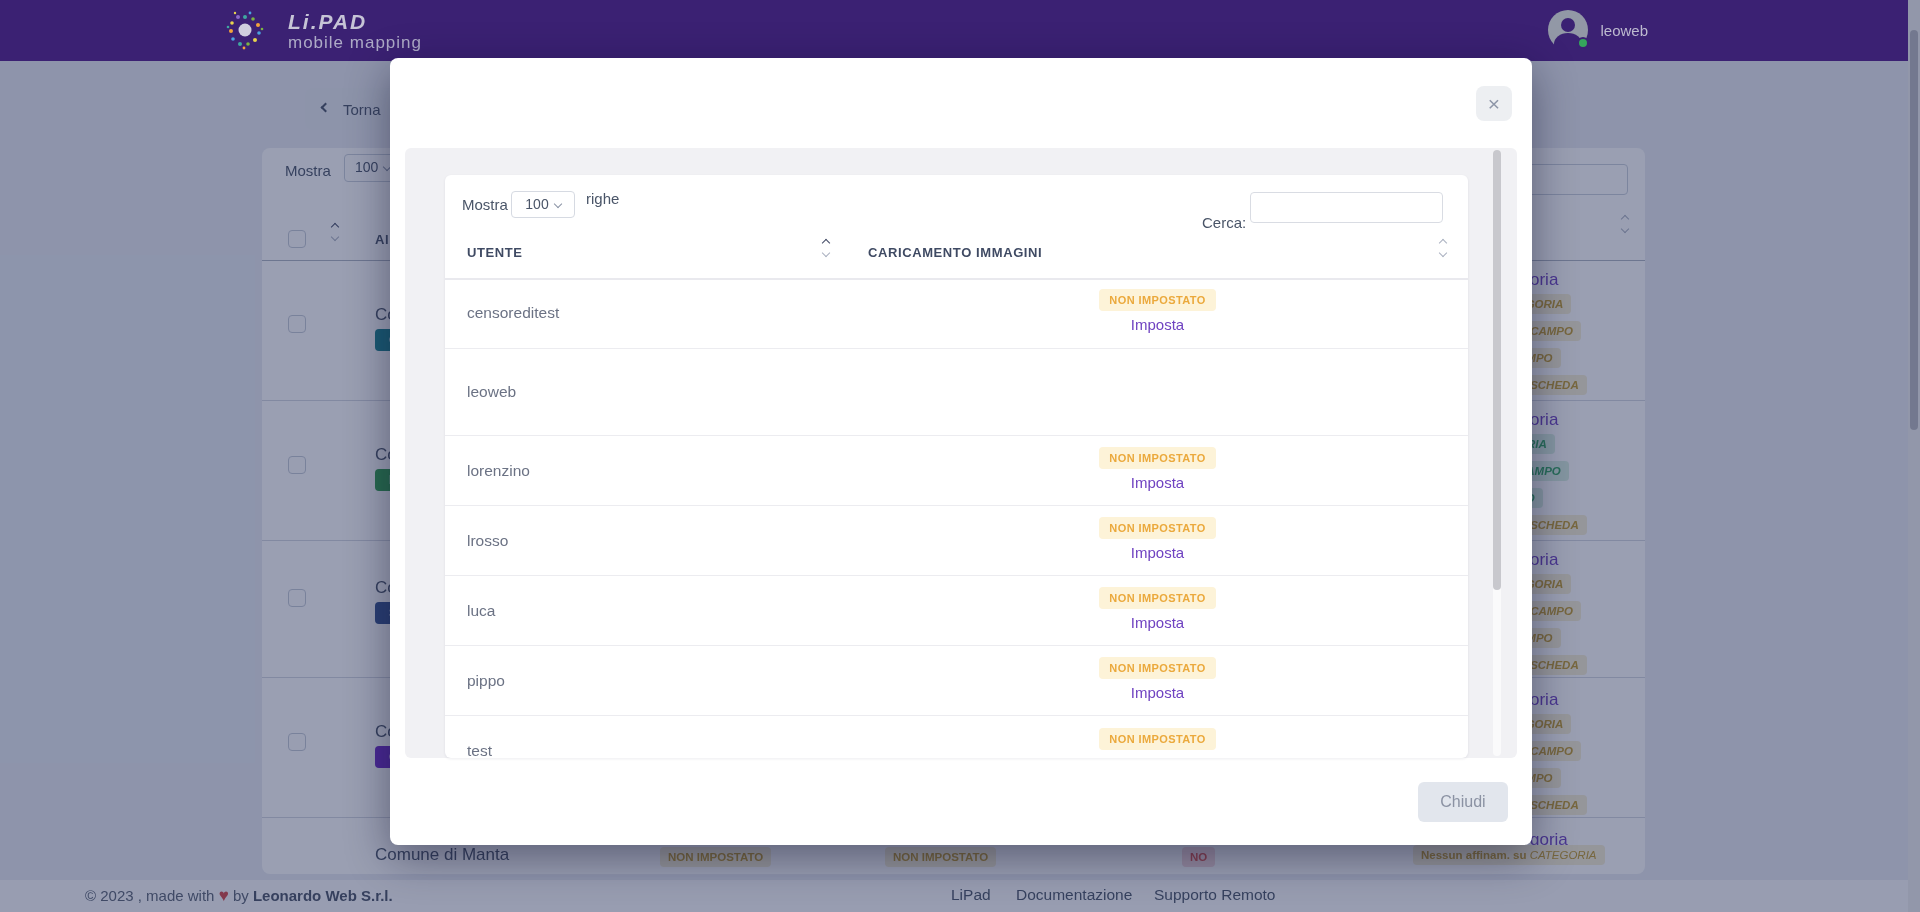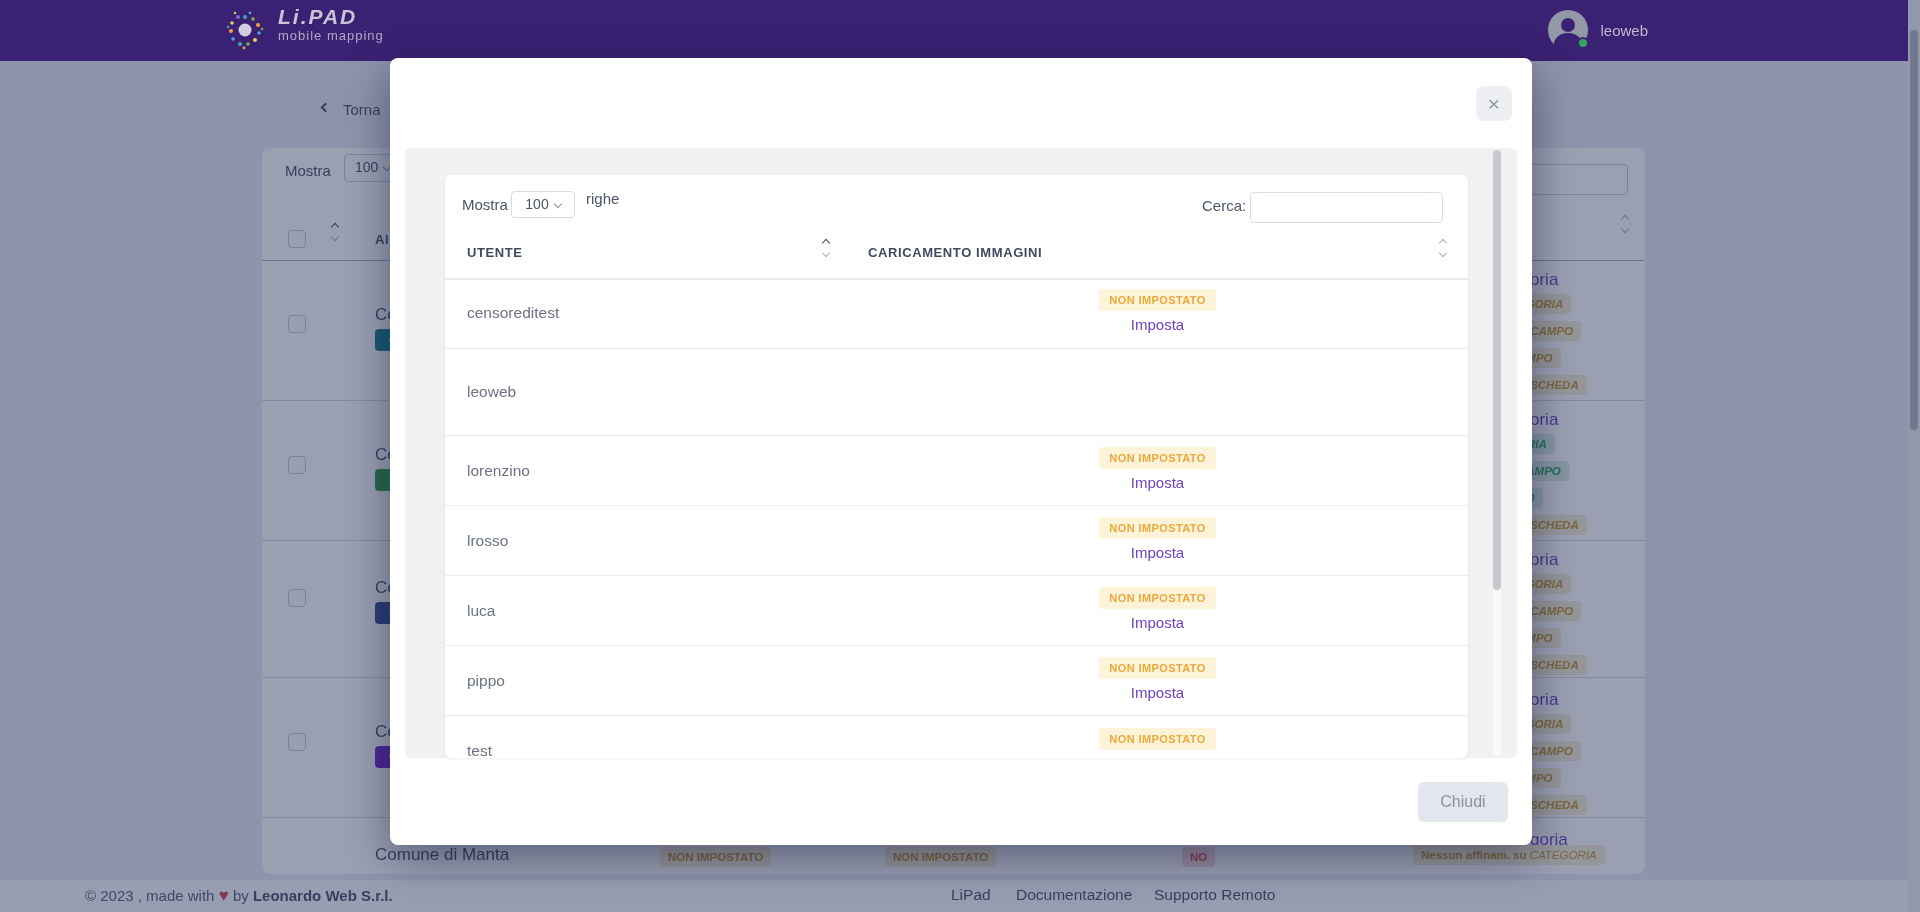--- a/index.html
+++ b/index.html
@@ -8,24 +8,24 @@
   .stage { position:relative; width:1920px; height:912px; overflow:hidden; background:#e9ecf3; }
 
   
   .page   { position:absolute; inset:0; z-index:1; }
   .overlay{ position:absolute; inset:0; z-index:10; background:rgba(30,42,85,0.45); }
   .navbar { position:absolute; top:0; left:0; width:1908px; height:61px; z-index:15; background:#3b2173; }
   .modal  { position:absolute; left:390px; top:58px; width:1142px; height:787px; z-index:20;
             background:#fff; border-radius:8px; box-shadow:0 12px 44px rgba(10,10,40,.45); }
 
   
-  .brandwrap { position:absolute; left:222px; top:7px; display:flex; align-items:flex-start; gap:10px; }
+  .brandwrap { position:absolute; left:222px; top:7px; display:flex; align-items:flex-end; gap:20px; }
   .brandtext { color:#c6c4d6; }
   .brand-title { font-size:21px; font-weight:bold; font-style:italic; letter-spacing:2px; line-height:20px; }
-  .brand-sub { font-size:13px; color:#aeabc7; letter-spacing:1px; margin-top:1px; }
+  .brand-sub { font-size:17px; color:#aeabc7; letter-spacing:1px; margin-top:1px; }
   .userwrap { position:absolute; right:260px; top:10px; display:flex; align-items:center; gap:12px; }
   .uname { color:#bdbacf; font-size:15px; }
   .avatar { position:relative; width:40px; height:40px; }
   .status-dot { position:absolute; right:-1px; bottom:1px; width:12px; height:12px; border-radius:50%;
                 background:#35a55c; border:2px solid #3b2173; }
 
   
   .torna { position:absolute; left:305px; top:88px; width:160px; height:42px; background:#e8ebf1;
            border:none; border-radius:8px; color:#4a5568; font-size:15px; text-align:left; padding-left:38px; }
   .torna .chv { position:absolute; left:17px; top:16px; color:#4a5568; }
@@ -242,21 +242,21 @@
     <button class="m-close">×</button>
 
     <div class="m-body"></div>
 
     <div class="m-card">
       <span class="m-label" style="left:17px;top:21px;">Mostra</span>
       <div class="m-select">
         <span>100</span><span class="chv down"></span>
       </div>
       <span class="m-label" style="left:141px;top:15px;">righe</span>
-      <span class="m-label" style="left:757px;top:22px;">Cerca:</span>
+      <span class="m-label" style="left:757px;top:39px;">Cerca:</span>
       <input class="m-input" type="text" value="" style="">
 
       <span class="m-th" style="left:22px;">UTENTE</span>
       <div class="sortpair" style="left:378px;top:65px;">
         <span class="schv up"></span>
         <span class="schv down" style="margin-top:4px;"></span>
       </div>
       <span class="m-th" style="left:423px;">CARICAMENTO IMMAGINI</span>
       <div class="sortpair" style="left:995px;top:65px;">
         <span class="schv up dim"></span>

